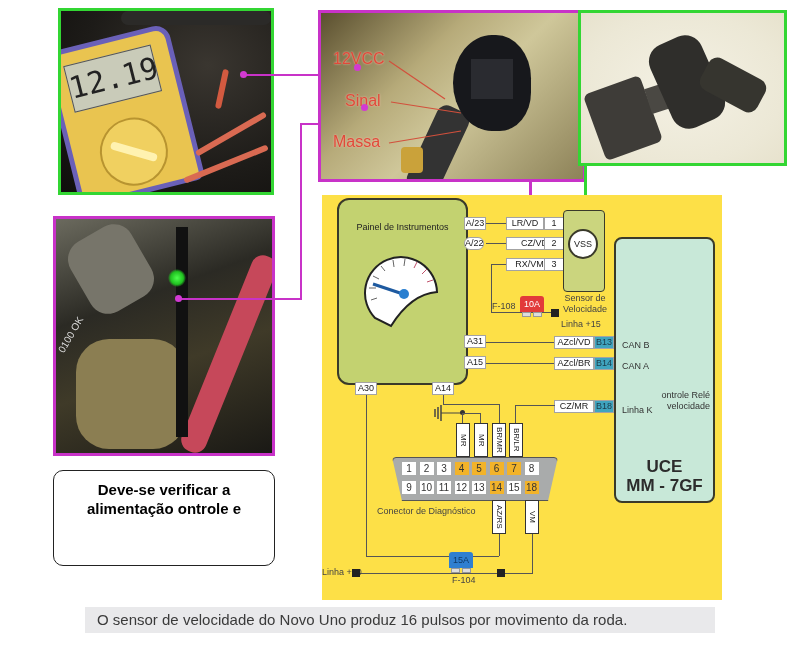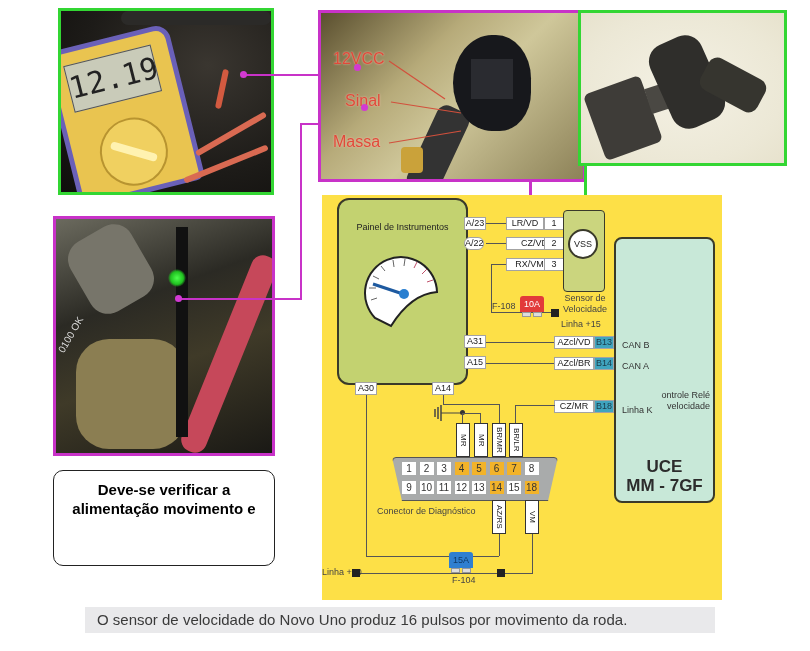--- a/index.html
+++ b/index.html
@@ -120,21 +120,21 @@
 <div class="line-mag" style="left:300px;top:123px;width:2px;height:176px;"></div>
 <div class="line-mag" style="left:178px;top:298px;width:124px;height:2px;"></div>
 <div class="dot-mag" style="left:175px;top:295px;"></div>
 <div class="dot-mag" style="left:354px;top:64px;"></div>
 <div class="dot-mag" style="left:361px;top:104px;"></div>
 <div class="line-mag" style="left:529px;top:182px;width:3px;height:30px;"></div>
 <div class="line-green" style="left:584px;top:166px;width:3px;height:46px;"></div>
 
 <div id="callout">
   <div>Deve-se verificar a</div>
-  <div>alimentação movimento e</div>
+  <div>alimentação ontrole e</div>
 </div>
 
 <div id="diagram">
 
   <div class="panel">
     <div class="panel-title">Painel de Instrumentos</div>
     <svg class="abs" style="left:22px;top:56px;" width="82" height="72" viewBox="0 0 82 72">
       <path d="M14 62 A36 36 0 1 1 76 36 Q50 38 30 70 Z" fill="#fff" stroke="#222" stroke-width="2"></path>
       <g stroke="#666" stroke-width="1">
         <line x1="10" y1="44" x2="16" y2="42"></line>

